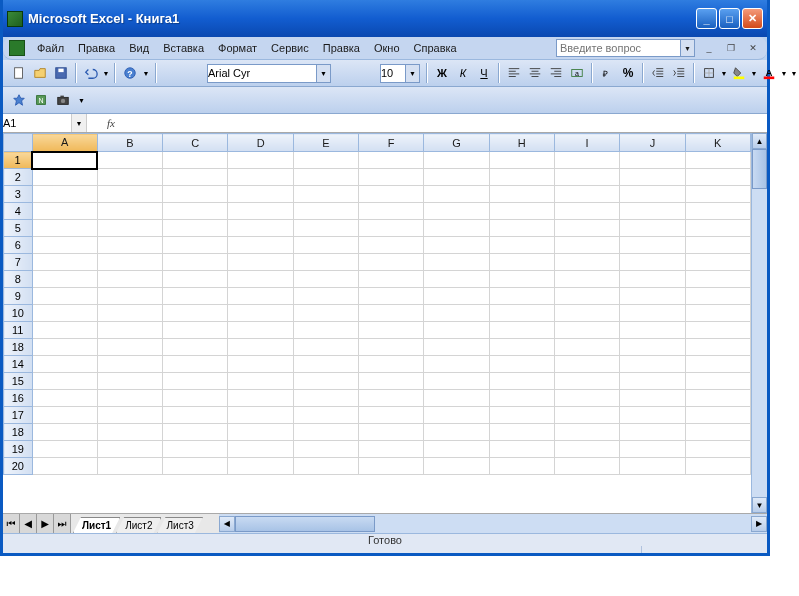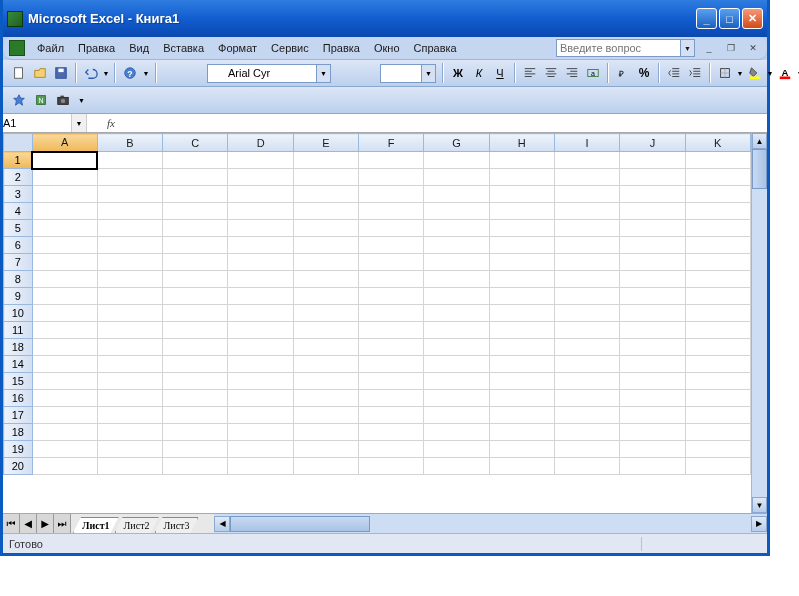--- a/index.html
+++ b/index.html
@@ -19,21 +19,21 @@
 .helpbox { display: flex; }
 .helpbox input { width: 125px; height: 18px; font-size: 11px; border: 1px solid #7a9ac8; background: #fff; padding: 0 3px; color: #888; }
 .helpbox .dd { width: 14px; height: 18px; background: #d5e0f2; border: 1px solid #7a9ac8; border-left: none; display: flex; align-items: center; justify-content: center; font-size: 7px; }
 .mbbtn { width: 16px; height: 14px; margin-left: 4px; display: flex; align-items: center; justify-content: center; font-size: 9px; color: #444; cursor: pointer; }
 
 .toolbar { background: linear-gradient(to bottom,#dce6f6,#bcd0ed); padding: 3px 6px; display: flex; align-items: center; gap: 1px; border-bottom: 1px solid #8aa8d0; font-size: 11px; }
 .toolbar .sep { width: 3px; height: 20px; margin: 0 3px; border-left: 1px solid #8aa8d0; border-right: 1px solid #fff; }
 .tbtn { min-width: 20px; height: 20px; display: flex; align-items: center; justify-content: center; cursor: pointer; border: 1px solid transparent; border-radius: 2px; padding: 0 2px; }
 .tbtn svg { width: 14px; height: 14px; }
 .fontbox { display: flex; margin: 0 2px; }
-.fontbox input { height: 19px; border: 1px solid #7a9ac8; background: #fff; font-size: 11px; padding: 0 20px; margin-left: 44px; }
+.fontbox input { height: 19px; border: 1px solid #7a9ac8; background: #fff; font-size: 11px; padding: 0 0; margin-left: 44px; }
 .fontbox .dd { width: 14px; height: 19px; background: #d5e0f2; border: 1px solid #7a9ac8; border-left: none; display: flex; align-items: center; justify-content: center; font-size: 7px; }
 
 .toolbar2 { background: linear-gradient(to bottom,#dce6f6,#bcd0ed); padding: 3px 6px; display: flex; align-items: center; gap: 2px; border-bottom: 1px solid #8aa8d0; }
 
 .fxrow { background: #fff; display: flex; align-items: center; height: 19px; border-bottom: 1px solid #a9a9a9; font-size: 11px; }
 .namebox { width: 84px; display: flex; border-right: 1px solid #ccc; }
 .namebox input { width: 68px; border: none; text-align: left; font-size: 11px; height: 18px; }
 .namebox .dd { width: 16px; display: flex; align-items: center; justify-content: center; font-size: 7px; background: #f0f0f0; border-left: 1px solid #ccc; }
 .fxlabel { padding: 0 10px 0 20px; font-style: italic; font-family: "Times New Roman", serif; color: #444; }
 .fxinput { flex: 1; border: none; height: 18px; font-size: 11px; }
@@ -50,28 +50,28 @@
 .sheet .corner { width: 28px; background: #d2dff2; }
 .sheet td.rh { background: linear-gradient(to right,#eef3fb,#d2dff2); border: 1px solid #9bb8de; text-align: center; width: 28px; height: 17px; }
 .sheet td.cell { border: 1px solid #d4d4d4; width: 64px; height: 17px; }
 .sheet td.cell.active { border: 2px solid #000; }
 .rh.active, th.active { background: linear-gradient(to bottom,#f9d89a,#f0b858) !important; }
 
 .tabbar { height: 20px; background: #e8e8e8; border-top: 1px solid #a9a9a9; display: flex; align-items: stretch; font-size: 10px; }
 .tabnav { display: flex; }
 .tabnav .nb { width: 17px; border-right: 1px solid #999; display: flex; align-items: center; justify-content: center; background: #d8d8d8; cursor: pointer; }
 .tabs { display: flex; align-items: flex-end; padding-left: 2px; }
-.tab { padding: 2px 8px; background: #efefef; border: 1px solid #888; border-bottom: none; margin-right: -4px; clip-path: polygon(8px 0, 100% 0, calc(100% - 8px) 100%, 0 100%); position: relative; cursor: pointer; font-family: Liberation Serif, serif; }
+.tab { padding: 2px 8px; background: #efefef; border: 1px solid #888; border-bottom: none; margin-right: -4px; clip-path: polygon(8px 0, 100% 0, calc(100% - 8px) 100%, 0 100%); position: relative; cursor: pointer; }
 .tab.active { background: #fff; font-weight: bold; z-index: 2; }
 .hscroll { flex: 1; display: flex; align-items: center; background: #cdddf3; margin-left: 20px; position: relative; }
 .hscroll .arrow { width: 16px; height: 16px; background: linear-gradient(to bottom,#e0eaf8,#b8cdea); border: 1px solid #8aa8d0; display: flex; align-items: center; justify-content: center; font-size: 8px; }
 .hscroll .track { flex: 1; height: 16px; position: relative; }
 .hscroll .thumb { position: absolute; left: 0; width: 140px; top: 0; bottom: 0; background: linear-gradient(to bottom,#c8daf2,#a8c3e6); border: 1px solid #7a9ac8; }
 
-.statusbar { height: 20px; background: #e1e8f4; border-top: 1px solid #9bb8de; display: flex; align-items: center; font-size: 11px; padding: 0 6px; color: #333; }
+.statusbar { height: 20px; background: #e1e8f4; border-top: 1px solid #9bb8de; display: flex; align-items: center; font-size: 11px; padding: 0 6px; color: #333; flex-direction: column; }
 .statusbar .seg { border-left: 1px solid #b0c2de; height: 14px; margin-left: auto; width: 120px; }
 </style>
 </head>
 <body>
 
 <div class="window">
 
   <div class="titlebar">
     <span class="appicon"></span>
     <span class="title">Microsoft Excel - Книга1</span>

